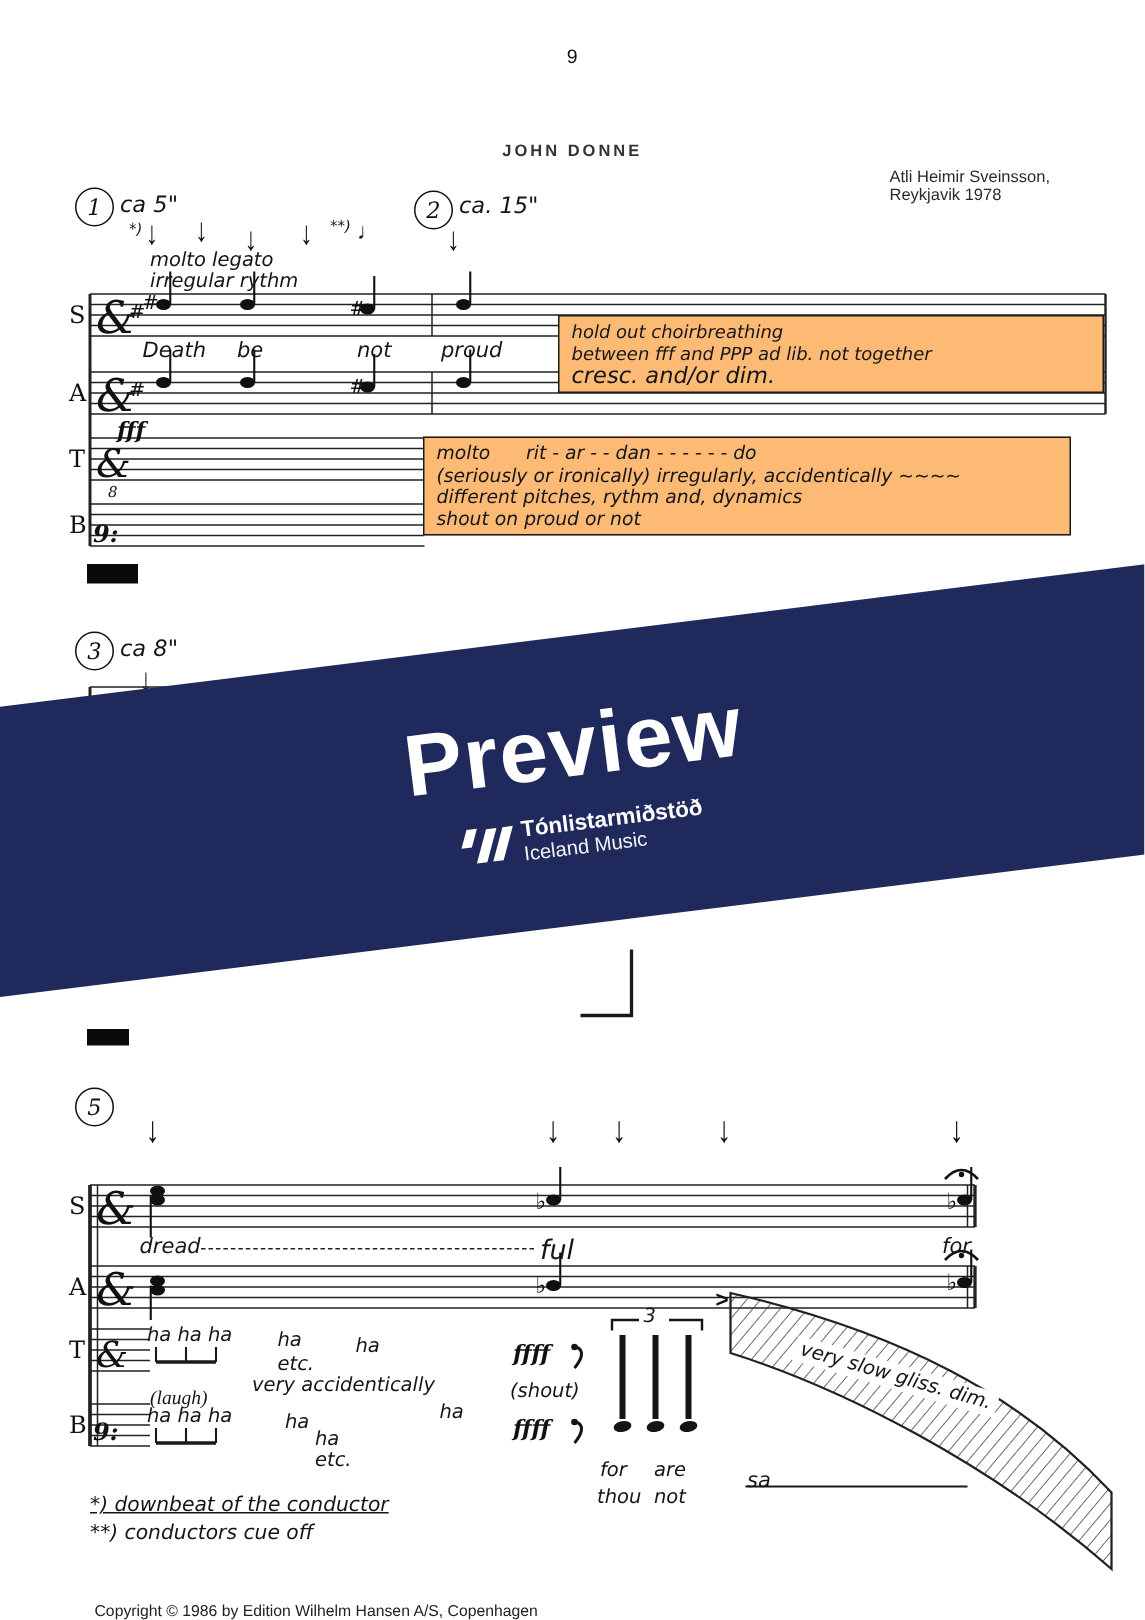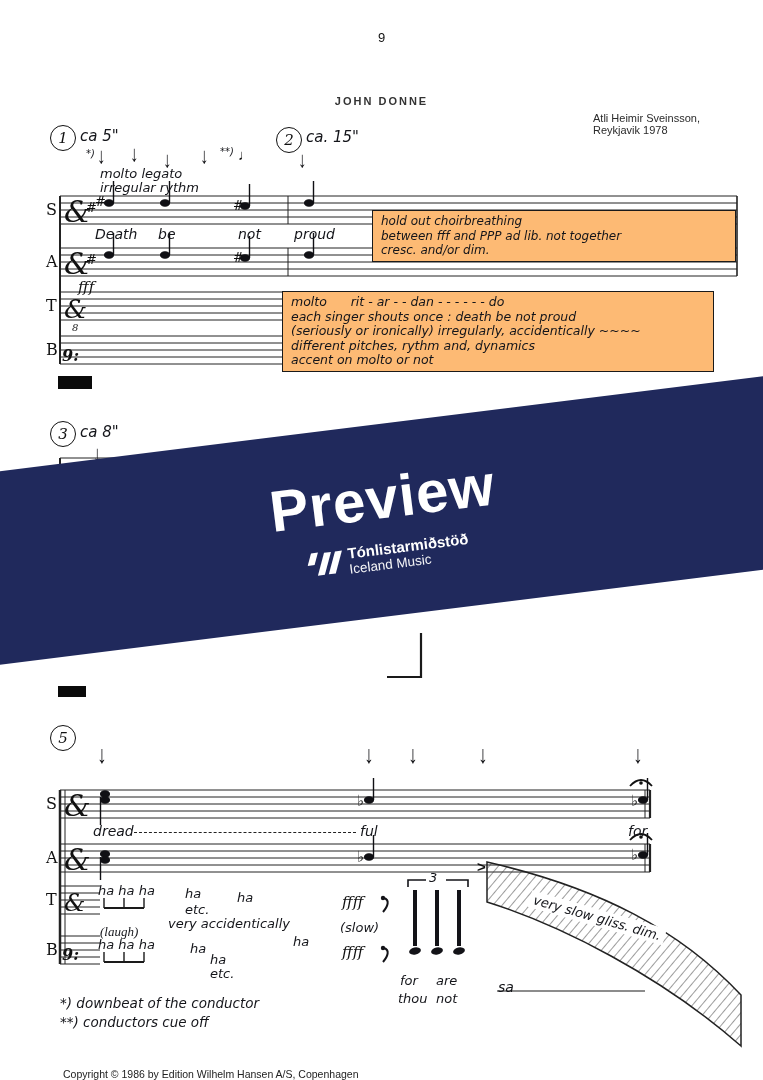--- a/index.html
+++ b/index.html
@@ -9,21 +9,21 @@
   svg.notation{position:absolute;left:0;top:0;z-index:1;}
   .txt{z-index:2;}
   .hand{font-family:"DejaVu Sans",sans-serif;font-style:italic;font-size:13px;color:#14151a;z-index:2;}
   .pre{white-space:pre;}
   .lab{font-family:"DejaVu Serif",serif;font-size:16px;color:#111;z-index:2;}
   .circle{width:24px;height:24px;border:1.6px solid #111;border-radius:50%;display:flex;
           align-items:center;justify-content:center;font-family:"DejaVu Serif",serif;
           font-style:italic;font-size:15px;z-index:2;background:#fff0;}
   .arrow{display:inline-block;font-weight:bold;font-size:17px;transform:scaleY(1.3);
          transform-origin:center;z-index:2;color:#101014;}
-  .dyn{font-family:"DejaVu Serif",serif;font-weight:normal;font-style:italic;z-index:2;text-align:right;}
+  .dyn{font-family:"DejaVu Serif",serif;font-weight:bold;font-style:italic;z-index:2;text-align:right;}
   .box{position:absolute;border:1.3px solid #1a1a1a;background:#fdba74;z-index:3;
        padding:3px 8px;line-height:14.5px;}
   .box .hand{position:static;display:block;}
   .pagehead{left:0;right:0;text-align:center;}
   .banner{position:absolute;left:-45px;top:424px;width:860px;height:192px;background:#20295c;
           transform:rotate(-7.1deg);z-index:10;display:flex;flex-direction:column;
           align-items:center;justify-content:center;gap:13px;color:#fff;}
   .preview{font-weight:bold;font-size:58px;letter-spacing:1px;line-height:1;}
   .logo-row{display:flex;align-items:center;gap:10px;}
   .logo-icon{display:flex;gap:4px;align-items:center;height:24px;}
@@ -210,28 +210,27 @@
   <div class="abs dyn" style="left:78px;top:278px;font-size:15px;">fff</div>
 
   <div class="abs hand" style="left:95px;top:226px;font-size:14px;text-align:right;">Death</div>
   <div class="abs hand" style="left:158px;top:226px;font-size:14px;">be</div>
   <div class="abs hand" style="left:238px;top:226px;font-size:14px;">not</div>
   <div class="abs hand" style="left:294px;top:226px;font-size:14px;">proud</div>
 
   <div class="box" style="left:372px;top:210px;width:346px;">
     <span class="hand" style="font-size:12px;">hold out choirbreathing</span>
     <span class="hand" style="font-size:12px;">between fff and PPP ad lib. not together</span>
-    <span class="hand" style="font-size:12px;">cresc. and/or dim.</span>
+    <span class="hand" style="font-size:15px;">cresc. and/or dim.</span>
   </div>
   <div class="box" style="left:282px;top:291px;width:414px;">
     <span class="hand pre" style="font-size:12.5px;">molto      rit - ar - - dan - - - - - - do</span>
-    <span class="hand" style="font-size:12.5px;">each singer shouts once : death be not proud</span>
     <span class="hand" style="font-size:12.5px;">(seriously or ironically) irregularly, accidentically ~~~~</span>
     <span class="hand" style="font-size:12.5px;">different pitches, rythm and, dynamics</span>
-    <span class="hand" style="font-size:12.5px;">accent on molto or not</span>
+    <span class="hand" style="font-size:12.5px;">shout on proud or not</span>
   </div>
 
   <div class="banner">
     <div class="preview">Preview</div>
     <div class="logo-row">
       <div class="logo-icon">
         <span class="s1"></span>
           <span></span>
           <span></span>
       </div>
@@ -249,46 +248,46 @@
   <span class="abs arrow" style="left:478px;top:744px;font-size:19px;">↓</span>
   <span class="abs arrow" style="left:633px;top:744px;font-size:19px;">↓</span>
 
   <div class="abs lab" style="left:46px;top:794px;">S</div>
   <div class="abs lab" style="left:46px;top:848px;">A</div>
   <div class="abs lab" style="left:46px;top:890px;">T</div>
   <div class="abs lab" style="left:46px;top:940px;">B</div>
 
   <div class="abs hand" style="left:93px;top:823px;font-size:14px;">dread</div>
   <div class="abs dashline" style="left:134px;top:832px;width:222px;"></div>
-  <div class="abs hand" style="left:360px;top:823px;font-size:14px;">ful</div>
+  <div class="abs hand" style="left:360px;top:823px;font-size:18px;">ful</div>
   <div class="abs hand" style="left:628px;top:823px;font-size:14px;">for</div>
 
   <div class="abs hand" style="left:98px;top:883px;">ha ha ha</div>
   <div class="abs hand" style="left:185px;top:886px;">ha</div>
   <div class="abs hand" style="left:237px;top:890px;">ha</div>
   <div class="abs hand" style="left:185px;top:902px;">etc.</div>
   <div class="abs hand" style="left:168px;top:916px;">very accidentically</div>
   <div class="abs hand" style="left:100px;top:924px;font-family:Liberation Serif, serif;">(laugh)</div>
   <div class="abs hand" style="left:293px;top:934px;">ha</div>
 
   <div class="abs hand" style="left:98px;top:937px;">ha ha ha</div>
   <div class="abs hand" style="left:190px;top:941px;">ha</div>
   <div class="abs hand" style="left:210px;top:952px;">ha</div>
   <div class="abs hand" style="left:210px;top:966px;">etc.</div>
 
   <div class="abs dyn" style="left:342px;top:893px;font-size:15px;">ffff</div>
-  <div class="abs hand" style="left:340px;top:920px;">(slow)</div>
+  <div class="abs hand" style="left:340px;top:920px;">(shout)</div>
   <div class="abs dyn" style="left:342px;top:943px;font-size:15px;">ffff</div>
   <div class="abs hand" style="left:429px;top:870px;font-size:13px;">3</div>
   <div class="abs txt" style="left:477px;top:858px;font-weight:bold;font-size:15px;">&gt;</div>
   <div class="abs hand" style="left:400px;top:973px;">for</div>
   <div class="abs hand" style="left:436px;top:973px;">are</div>
   <div class="abs hand" style="left:398px;top:991px;">thou</div>
   <div class="abs hand" style="left:436px;top:991px;">not</div>
   <div class="abs hand" style="left:498px;top:979px;font-size:14px;">sa</div>
 
   <div class="abs hand gliss-label" style="left:530px;top:890px;">very slow gliss. dim.</div>
 
-  <div class="abs hand" style="left:60px;top:995px;font-size:13.5px;">*) downbeat of the conductor</div>
+  <div class="abs hand" style="left:60px;top:995px;font-size:13.5px;text-decoration:underline;">*) downbeat of the conductor</div>
   <div class="abs hand" style="left:60px;top:1014px;font-size:13.5px;">**) conductors cue off</div>
   <div class="abs copyright" style="left:63px;top:1068px;">Copyright © 1986 by Edition Wilhelm Hansen A/S, Copenhagen</div>
 
 </div>
 
 </body></html>

